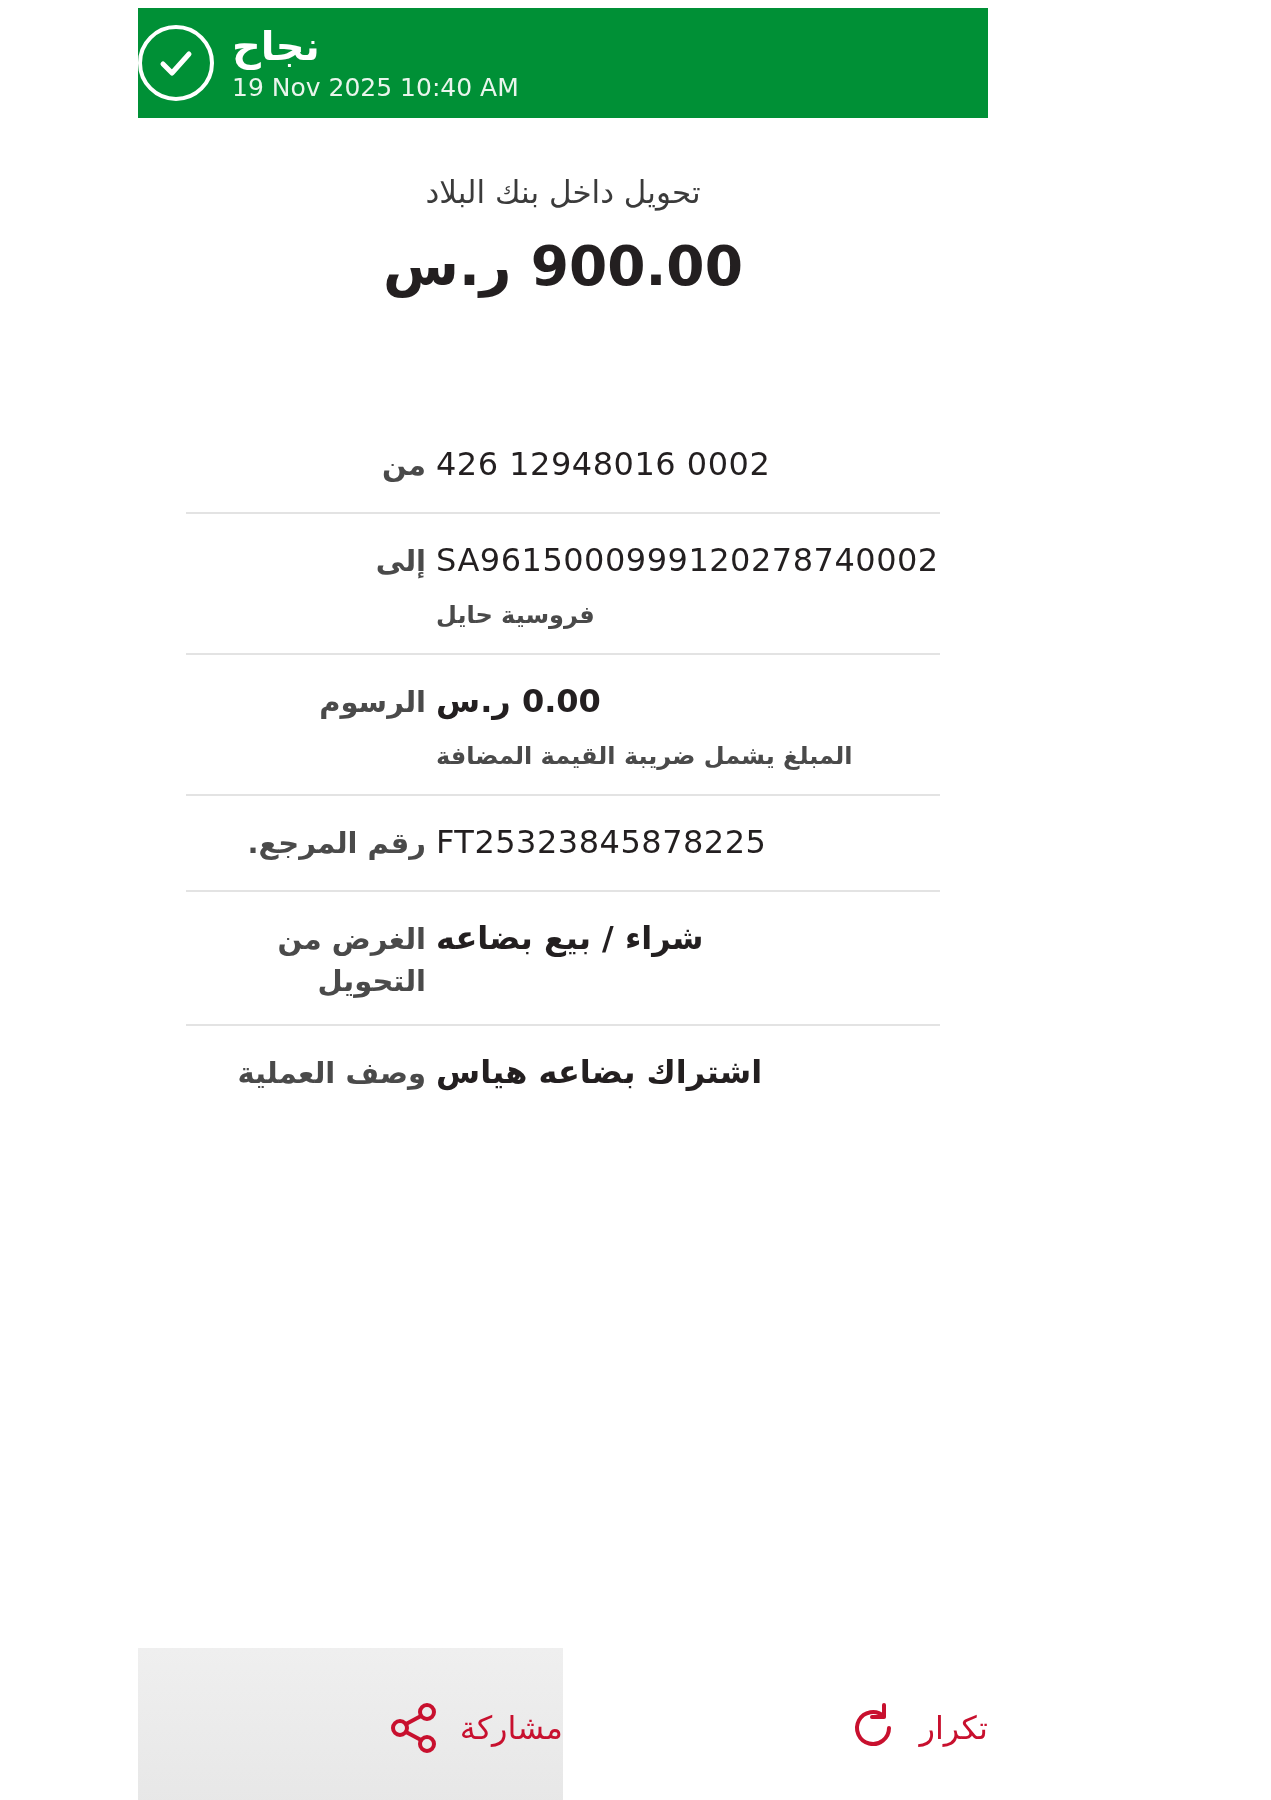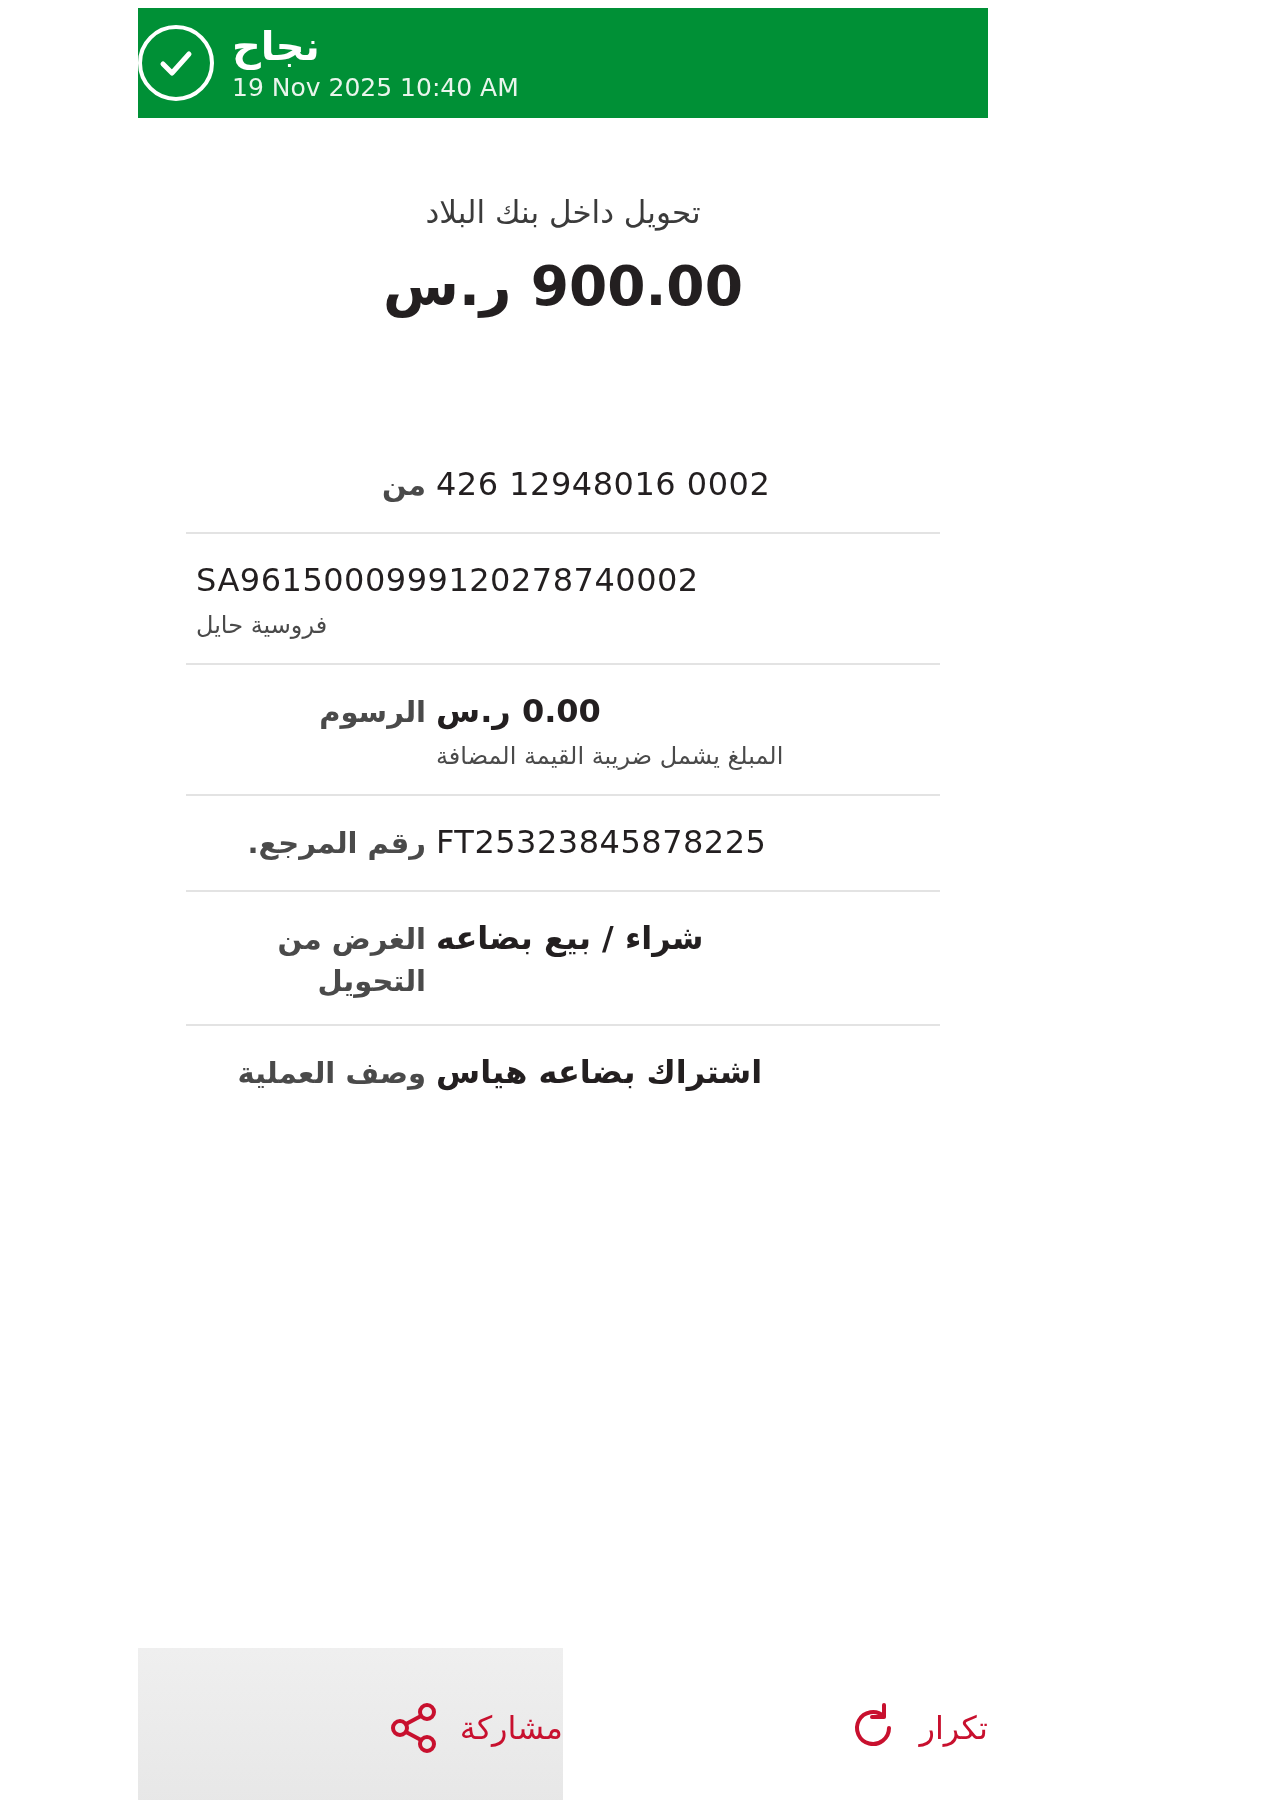--- a/index.html
+++ b/index.html
@@ -67,21 +67,21 @@
     display: flex;
     align-items: center;
     justify-content: center;
     flex: none;
   }
   .check-circle svg { display: block; }
 
   
   .summary {
     text-align: center;
-    padding-top: 76px;
+    padding-top: 56px;
   }
   .summary-title {
     font-size: 31px;
     color: #3b3b3b;
     font-weight: normal;
   }
   .summary-amount {
     font-size: 55px;
     font-weight: bold;
     color: #231f20;
@@ -127,23 +127,23 @@
   }
   .row-value.ltr {
     direction: ltr;
     text-align: left;
     font-weight: normal;
     letter-spacing: 0.5px;
   }
   .row-sub {
     font-size: 24px;
     color: #4a4a4a;
-    margin-top: 10px;
+    margin-top: 20px;
     line-height: 1.3;
-    font-weight: normal;
+    font-weight: bold;
   }
   .row-sub.ltrsub { direction: rtl; text-align: left; }
   .row-value.left-align { text-align: left; }
 
   
   .actions {
     position: absolute;
     left: 0;
     bottom: 0;
     width: 850px;
@@ -200,20 +200,21 @@
         <div class="row-value ltr">426  12948016  0002</div>
       </div>
       <div class="row-label">من</div>
     </div>
 
     <div class="row">
       <div class="row-values">
         <div class="row-value ltr">SA9615000999120278740002</div>
         <div class="row-sub ltrsub">فروسية حايل</div>
       </div>
+      <div class="row-label">إلى</div>
     </div>
 
     <div class="row">
       <div class="row-values">
         <div class="row-value left-align">0.00 ر.س</div>
         <div class="row-sub ltrsub">المبلغ يشمل ضريبة القيمة المضافة</div>
       </div>
       <div class="row-label">الرسوم</div>
     </div>
 

